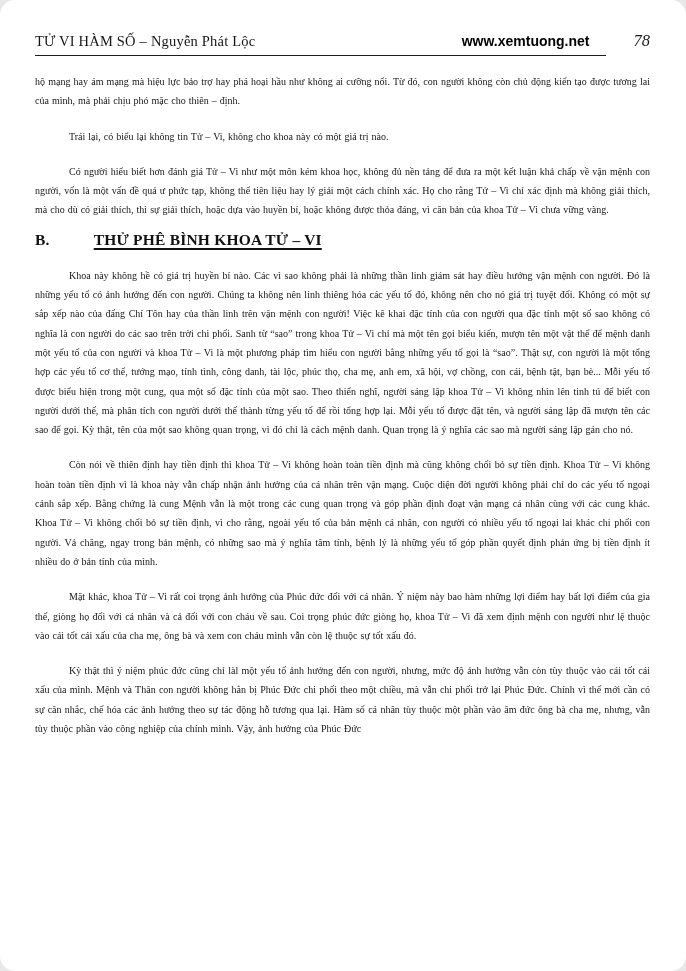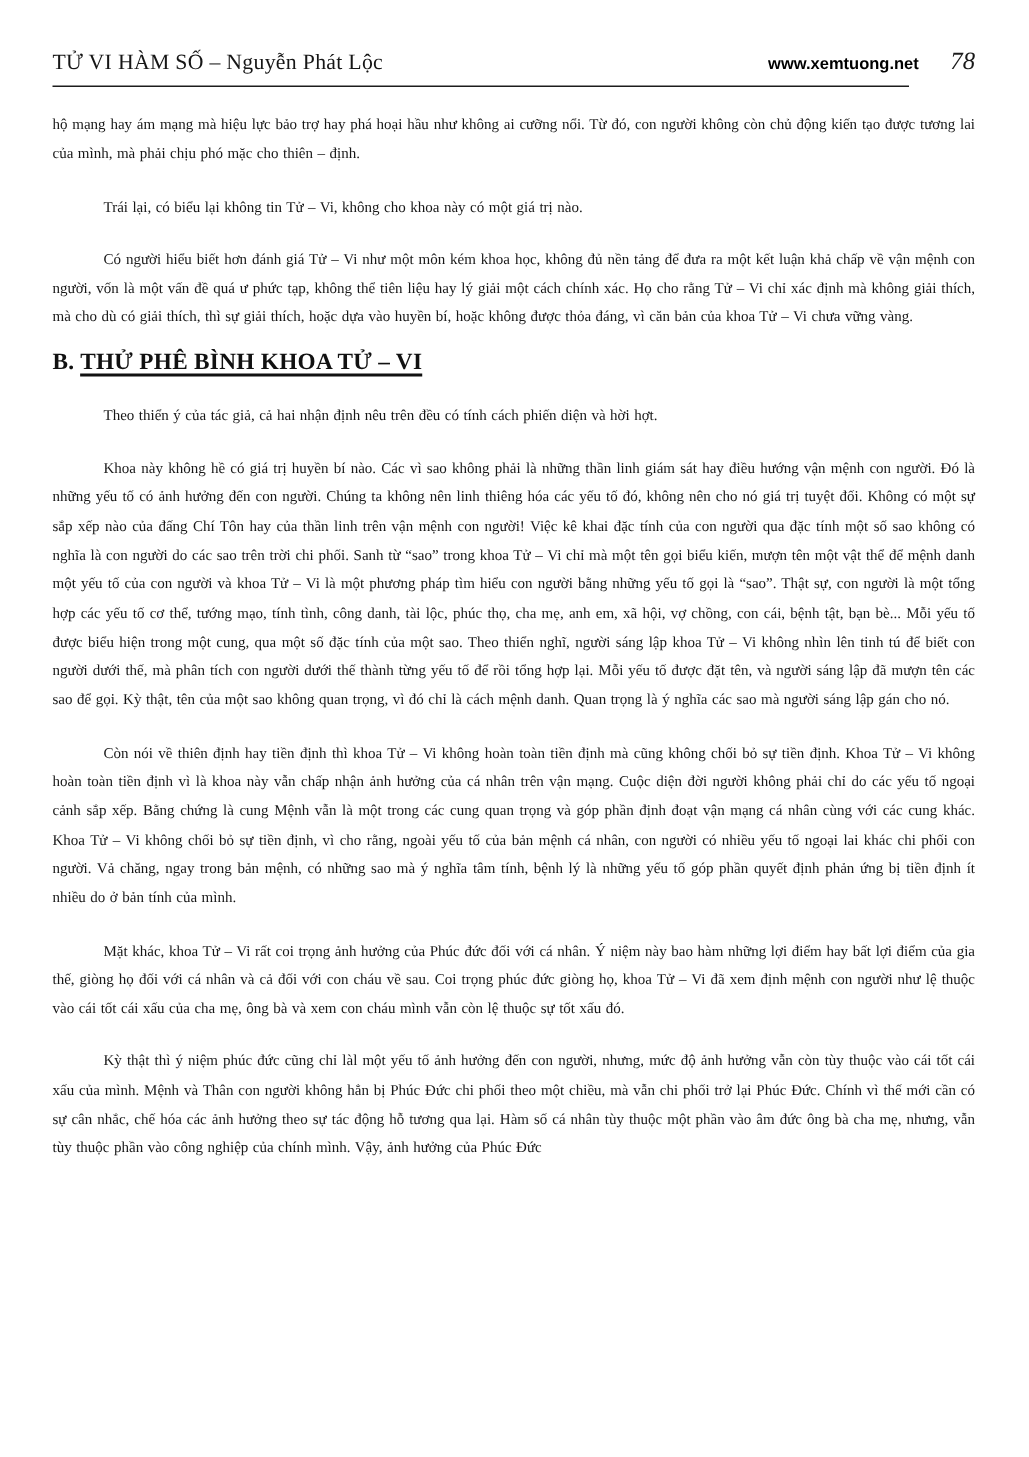--- a/index.html
+++ b/index.html
@@ -11,41 +11,42 @@
     position: relative;
     width: 686px;
     height: 971px;
     margin: 0 auto;
     background: #ffffff;
     box-sizing: border-box;
     padding: 32px 36px 18px 35px;
     font-family: "Liberation Serif", "DejaVu Serif", serif;
     color: #161616;
     overflow: hidden;
+    border-radius: 15px;
   }
   
   .header-row {
     display: flex;
     align-items: baseline;
     font-size: 14.5px;
     line-height: 18px;
     white-space: nowrap;
   }
   .book-title {
     letter-spacing: 0.2px;
   }
   .website {
     margin-left: auto;
     font-family: "Liberation Sans", "DejaVu Sans", sans-serif;
     font-weight: 700;
-    font-size: 11px;
+    font-size: 14px;
     color: #000;
   }
   .page-number {
-    margin-left: 21px;
+    margin-left: 44px;
     font-style: italic;
     font-size: 16.5px;
     color: #1a1a1a;
   }
   .header-rule {
     height: 0;
     border: none;
     border-top: 1.7px solid #1c1c1c;
     margin: 5px 0 0 0;
     width: 571px;
@@ -70,20 +71,21 @@
     font-size: 15.5px;
     line-height: 20px;
     font-weight: 700;
     color: #111;
     letter-spacing: 0.2px;
   }
   h2.section-heading .underlined {
     text-decoration: underline;
     text-underline-offset: 3px;
     text-decoration-thickness: 1.5px;
+    margin-left: 40px;
   }
 </style>
 </head>
 <body>
 
 <div class="page">
 
   <header>
     <div class="header-row">
       <span class="book-title">TỬ VI HÀM SỐ – Nguyễn Phát Lộc</span>
@@ -98,21 +100,20 @@
     <p class="para no-indent">hộ mạng hay ám mạng mà hiệu lực bảo trợ hay phá hoại hầu như không ai cưỡng nổi. Từ đó, con người không còn chủ động kiến tạo được tương lai của mình, mà phải chịu phó mặc cho thiên – định.</p>
 
     <p class="para">Trái lại, có biểu lại không tin Tử – Vi, không cho khoa này có một giá trị nào.</p>
 
 
     <p class="para">Có người hiểu biết hơn đánh giá Tử – Vi như một môn kém khoa học, không đủ nền tảng để đưa ra một kết luận khả chấp về vận mệnh con người, vốn là một vấn đề quá ư phức tạp, không thể tiên liệu hay lý giải một cách chính xác. Họ cho rằng Tử – Vi chỉ xác định mà không giải thích, mà cho dù có giải thích, thì sự giải thích, hoặc dựa vào huyền bí, hoặc không được thỏa đáng, vì căn bản của khoa Tử – Vi chưa vững vàng.</p>
 
 
     <h2 class="section-heading"><span>B. </span><span class="underlined">THỬ PHÊ BÌNH KHOA TỬ – VI</span></h2>
 
-    <p class="para">Theo thiển ý của tác giả, cả hai nhận định nêu trên đều có tính cách phiến diện và hời hợt.</p>
 
     <p class="para">Khoa này không hề có giá trị huyền bí nào. Các vì sao không phải là những thần linh giám sát hay điều hướng vận mệnh con người. Đó là những yếu tố có ảnh hưởng đến con người. Chúng ta không nên linh thiêng hóa các yếu tố đó, không nên cho nó giá trị tuyệt đối. Không có một sự sắp xếp nào của đấng Chí Tôn hay của thần linh trên vận mệnh con người! Việc kê khai đặc tính của con người qua đặc tính một số sao không có nghĩa là con người do các sao trên trời chi phối. Sanh từ “sao” trong khoa Tử – Vi chỉ mà một tên gọi biểu kiến, mượn tên một vật thể để mệnh danh một yếu tố của con người và khoa Tử – Vi là một phương pháp tìm hiểu con người bằng những yếu tố gọi là “sao”. Thật sự, con người là một tổng hợp các yếu tố cơ thể, tướng mạo, tính tình, công danh, tài lộc, phúc thọ, cha mẹ, anh em, xã hội, vợ chồng, con cái, bệnh tật, bạn bè... Mỗi yếu tố được biểu hiện trong một cung, qua một số đặc tính của một sao. Theo thiển nghĩ, người sáng lập khoa Tử – Vi không nhìn lên tinh tú để biết con người dưới thế, mà phân tích con người dưới thế thành từng yếu tố để rồi tổng hợp lại. Mỗi yếu tố được đặt tên, và người sáng lập đã mượn tên các sao để gọi. Kỳ thật, tên của một sao không quan trọng, vì đó chỉ là cách mệnh danh. Quan trọng là ý nghĩa các sao mà người sáng lập gán cho nó.</p>
 
     <p class="para">Còn nói về thiên định hay tiền định thì khoa Tử – Vi không hoàn toàn tiền định mà cũng không chối bỏ sự tiền định. Khoa Tử – Vi không hoàn toàn tiền định vì là khoa này vẫn chấp nhận ảnh hưởng của cá nhân trên vận mạng. Cuộc diện đời người không phải chỉ do các yếu tố ngoại cảnh sắp xếp. Bằng chứng là cung Mệnh vẫn là một trong các cung quan trọng và góp phần định đoạt vận mạng cá nhân cùng với các cung khác. Khoa Tử – Vi không chối bỏ sự tiền định, vì cho rằng, ngoài yếu tố của bản mệnh cá nhân, con người có nhiều yếu tố ngoại lai khác chi phối con người. Vả chăng, ngay trong bản mệnh, có những sao mà ý nghĩa tâm tính, bệnh lý là những yếu tố góp phần quyết định phản ứng bị tiền định ít nhiều do ở bản tính của mình.</p>
 
     <p class="para">Mặt khác, khoa Tử – Vi rất coi trọng ảnh hưởng của Phúc đức đối với cá nhân. Ý niệm này bao hàm những lợi điểm hay bất lợi điểm của gia thế, giòng họ đối với cá nhân và cả đối với con cháu về sau. Coi trọng phúc đức giòng họ, khoa Tử – Vi đã xem định mệnh con người như lệ thuộc vào cái tốt cái xấu của cha mẹ, ông bà và xem con cháu mình vẫn còn lệ thuộc sự tốt xấu đó.</p>
 
     <p class="para">Kỳ thật thì ý niệm phúc đức cũng chỉ làl một yếu tố ảnh hưởng đến con người, nhưng, mức độ ảnh hưởng vẫn còn tùy thuộc vào cái tốt cái xấu của mình. Mệnh và Thân con người không hẳn bị Phúc Đức chi phối theo một chiều, mà vẫn chi phối trở lại Phúc Đức. Chính vì thế mới cần có sự cân nhắc, chế hóa các ảnh hưởng theo sự tác động hỗ tương qua lại. Hàm số cá nhân tùy thuộc một phần vào âm đức ông bà cha mẹ, nhưng, vẫn tùy thuộc phần vào công nghiệp của chính mình. Vậy, ảnh hưởng của Phúc Đức</p>
 
   </main>

